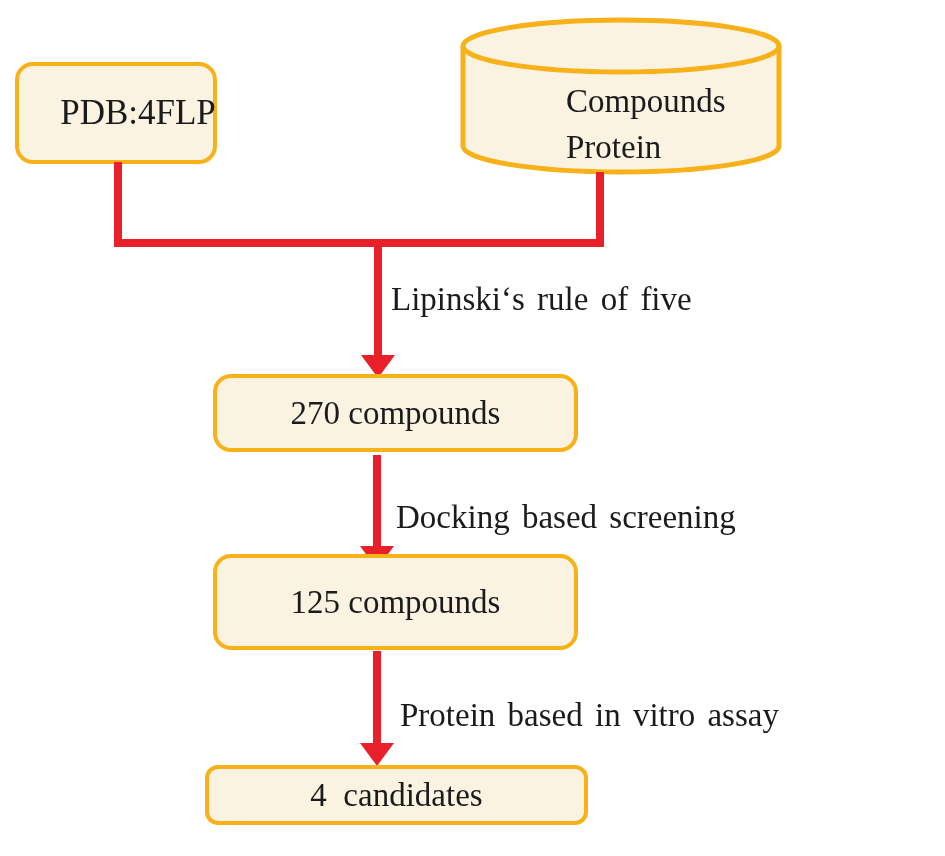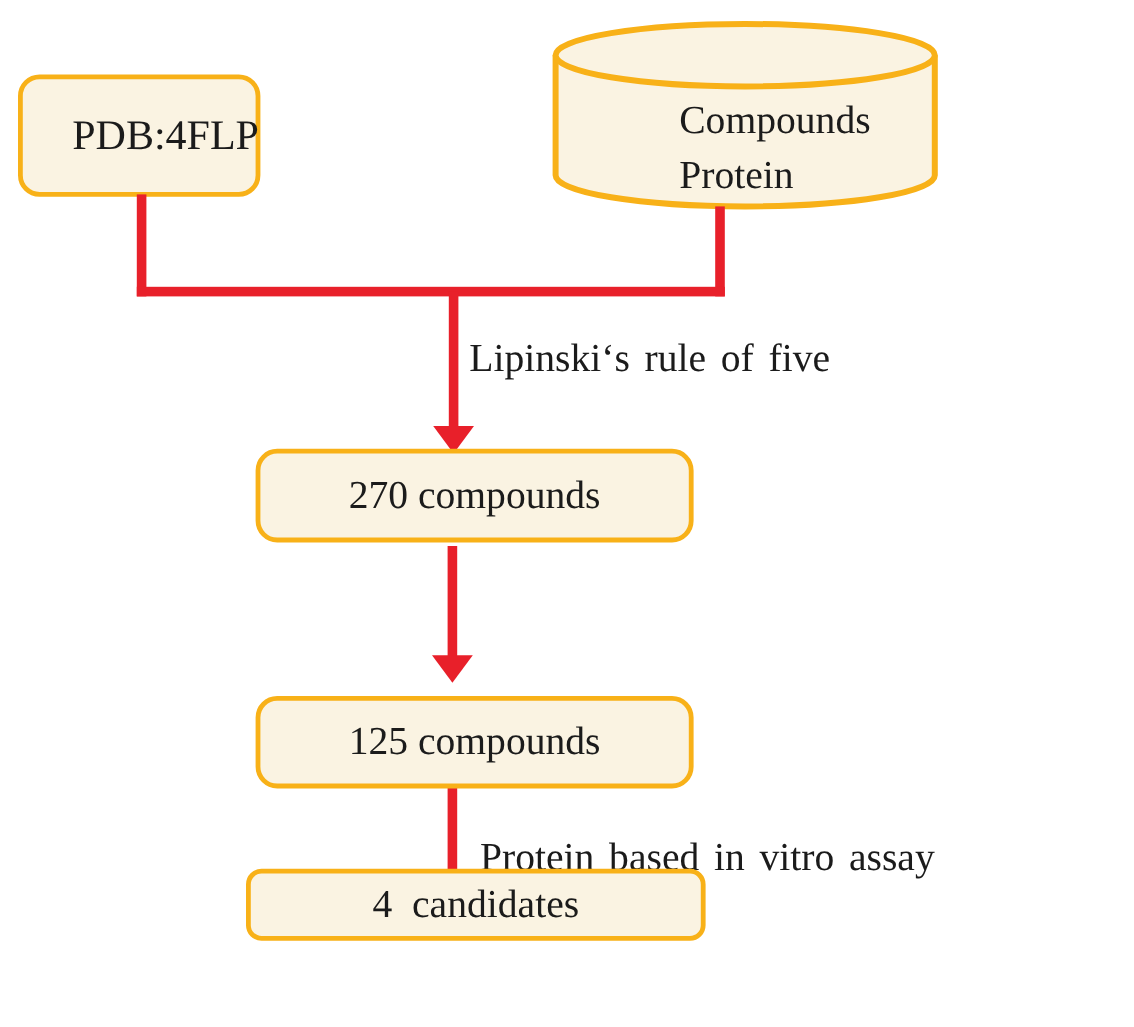--- a/index.html
+++ b/index.html
@@ -27,22 +27,22 @@
   }
   .node-label {
     font-size: 33px;
     color: #1b1b1b;
     white-space: pre-wrap;
     text-align: center;
   }
   .pdb-box      { left: 15px;  top: 62px;  width: 202px; height: 102px; padding-left: 44px; }
   .pdb-box .node-label { font-size: 35px; }
   .box-270      { left: 213px; top: 374px; width: 365px; height: 78px; }
-  .box-125      { left: 213px; top: 580px; width: 365px; height: 77px; justify-content: center; }
-  .box-cand     { left: 205px; top: 724px; width: 383px; height: 60px; border-radius: 13px; }
+  .box-125      { left: 213px; top: 554px; width: 365px; height: 96px; justify-content: center; }
+  .box-cand     { left: 205px; top: 765px; width: 383px; height: 60px; border-radius: 13px; }
 
   
   .cylinder-wrap { position: absolute; left: 458px; top: 14px; width: 326px; height: 166px; }
   .cylinder-wrap svg { display: block; }
   .cylinder-text {
     position: absolute;
     left: 72px;
     top: 64px;
     font-size: 33px;
     line-height: 46px;
@@ -128,20 +128,21 @@
   <div class="arrowhead ah-3"></div>
 
   <div class="step-label lbl-1">
     <div class="line2">Lipinski‘s rule of five</div>
   </div>
 
   <div class="node box-270">
     <span class="node-label">270 compounds</span>
   </div>
 
+  <div class="step-label lbl-2">Docking based screening</div>
 
   <div class="node box-125">
     <span class="node-label">125 compounds</span>
   </div>
 
   <div class="step-label lbl-3">Protein based in vitro assay</div>
 
   <div class="node box-cand">
     <span class="node-label">4  candidates</span>
   </div>

